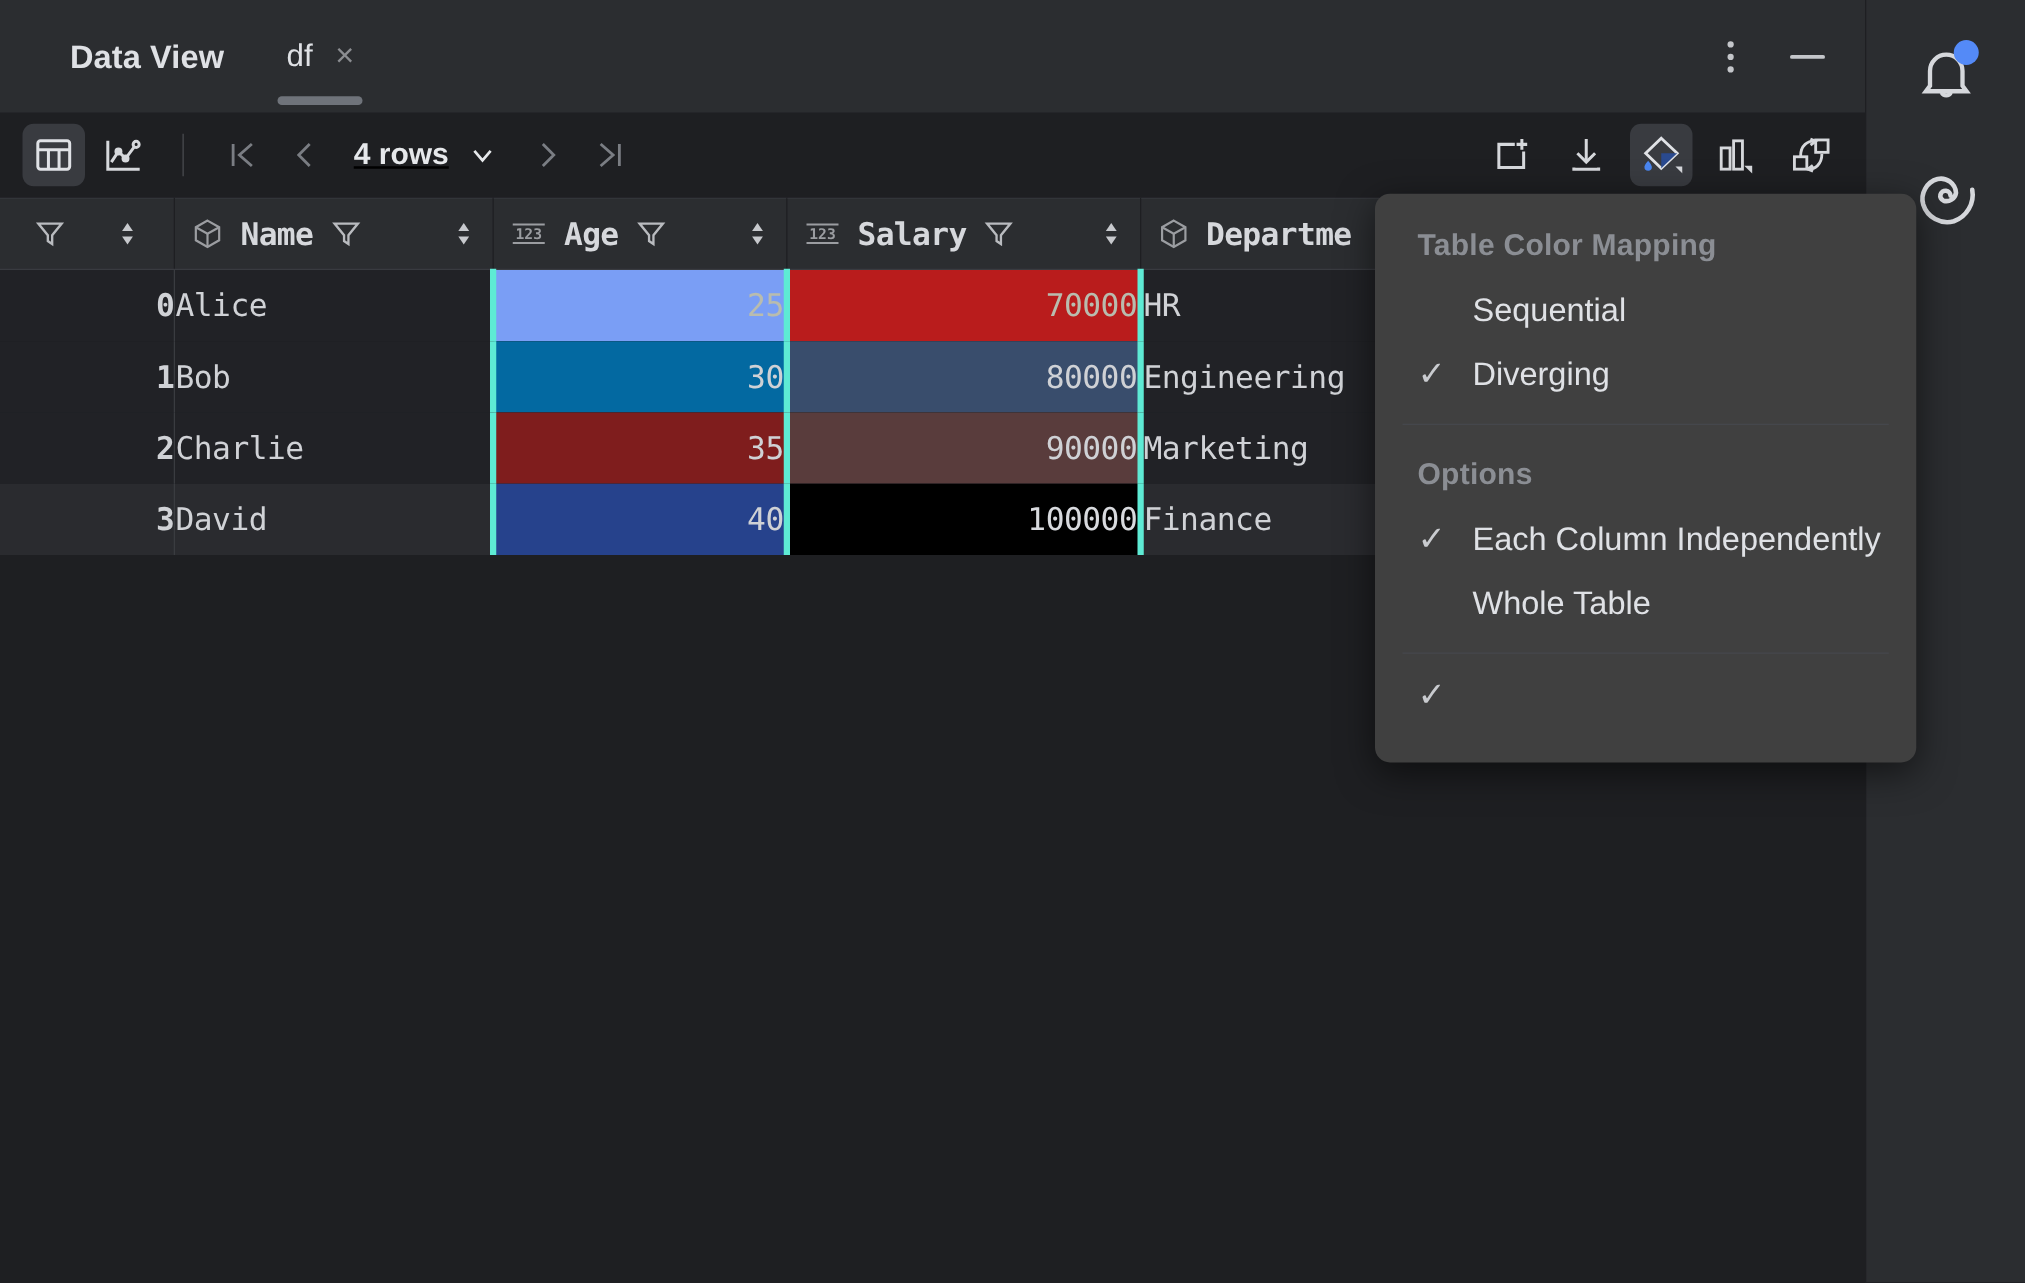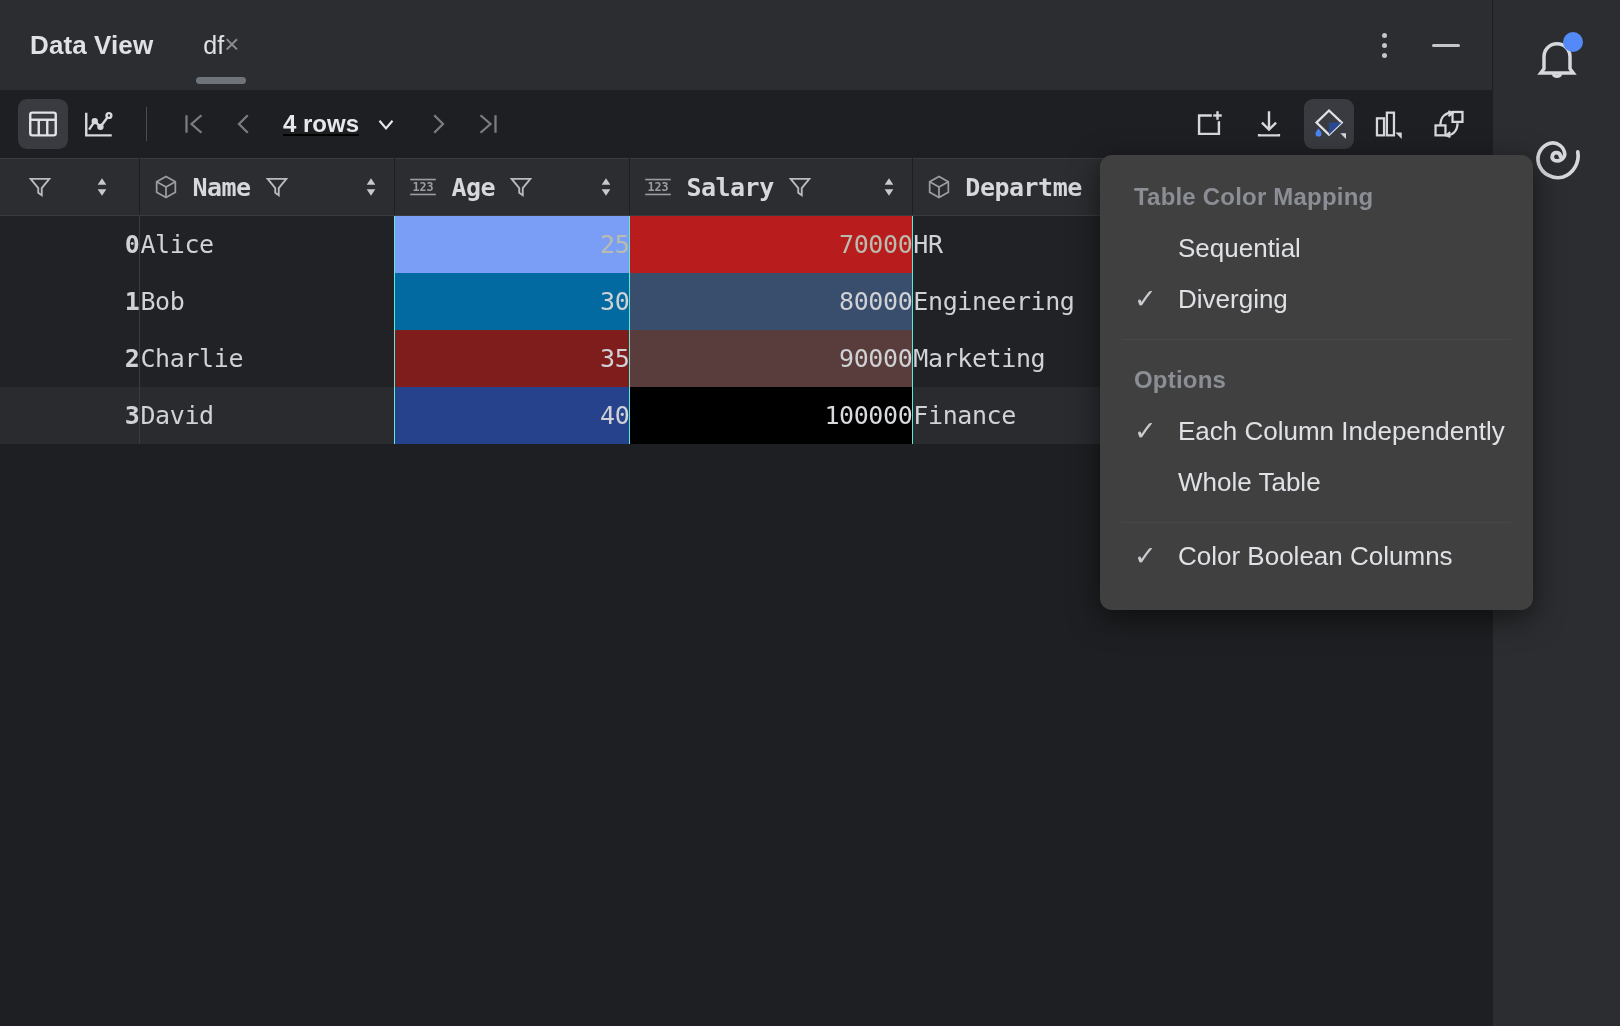--- a/index.html
+++ b/index.html
@@ -39,32 +39,34 @@
     flex: 0 0 auto;
     position: relative;
   }
   .tw-title {
     font-size: 26px;
     font-weight: bold;
     color: #dfe1e5;
     padding-left: 30px;
     letter-spacing: .1px;
     white-space: nowrap;
+    margin-left: 26px;
   }
   .tab-strip {
     display: flex;
     align-items: center;
     height: 90px;
     margin-left: 30px;
   }
   .tab {
     position: relative;
     height: 90px;
     display: flex;
     align-items: center;
+    gap: 18px;
     padding: 0 20px;
     cursor: default;
     justify-content: space-between;
   }
   .tab-label {
     font-size: 25px;
     color: #dfe1e5;
     font-weight: normal;
   }
   .tab-close {
@@ -179,21 +181,21 @@
     font-size: 25px;
     color: #d6d8dc;
     font-family: "DejaVu Sans Mono", monospace;
     white-space: nowrap;
     letter-spacing: -.5px;
   }
   .th-spacer { flex: 1 1 auto; }
 
   tbody tr { height: 57px; }
   tbody td {
-    border-right: 1px solid #5eead4;
+    border-right: 5px solid #5eead4;
     font-size: 25px;
     font-family: "DejaVu Sans Mono", monospace;
     color: #d0d2d6;
     vertical-align: middle;
     letter-spacing: -.4px;
   }
   td.idx {
     text-align: right;
     padding-right: 14px;
     color: #d0d2d6;
@@ -568,21 +570,20 @@
       </div>
       <div class="menu-item">
         <span class="check"></span>
         <span class="mi-label">Whole Table</span>
       </div>
 
       <div class="menu-sep"></div>
 
       <div class="menu-item">
         <span class="check">✓</span>
-        <span class="mi-label">Color Boolean Columns</span>
       </div>
     </div>
 
   </div>
 
   <div class="sidebar">
 
     <div class="side-btn">
       <svg width="52" height="52" viewBox="0 0 24 24" fill="none" stroke="#d6d8dc" stroke-width="1.6">
         <path d="M6 16 L6 10.5 a6 6 0 0 1 12 0 L18 16 L19.5 18 L4.5 18 Z"></path>

